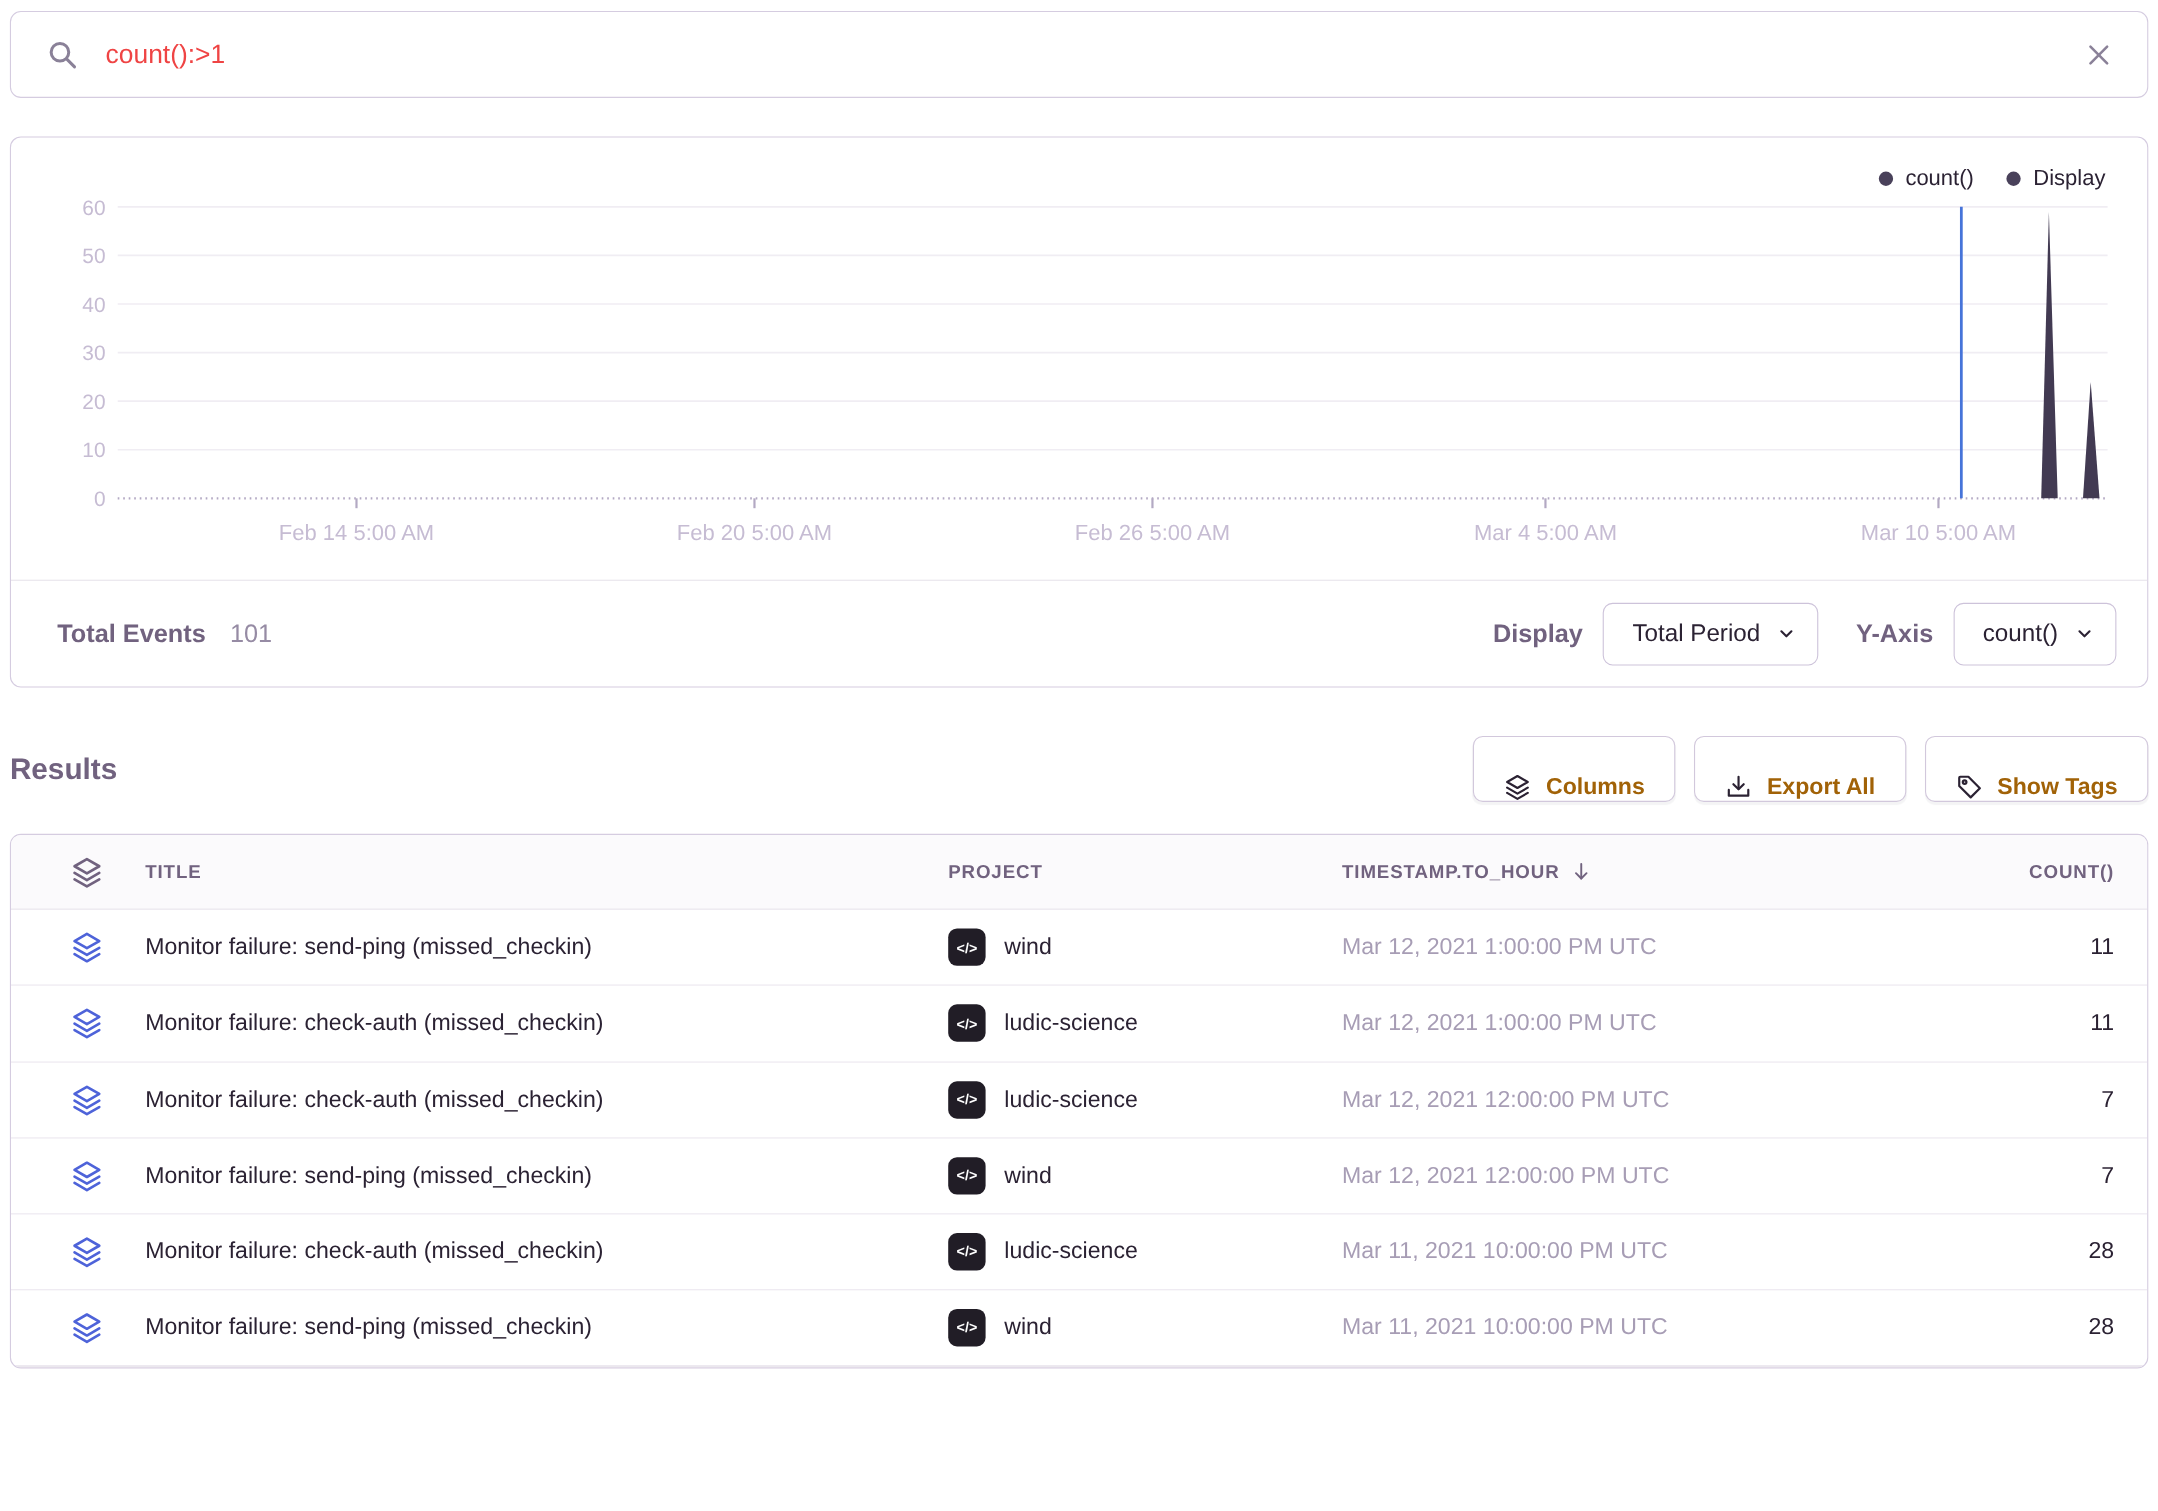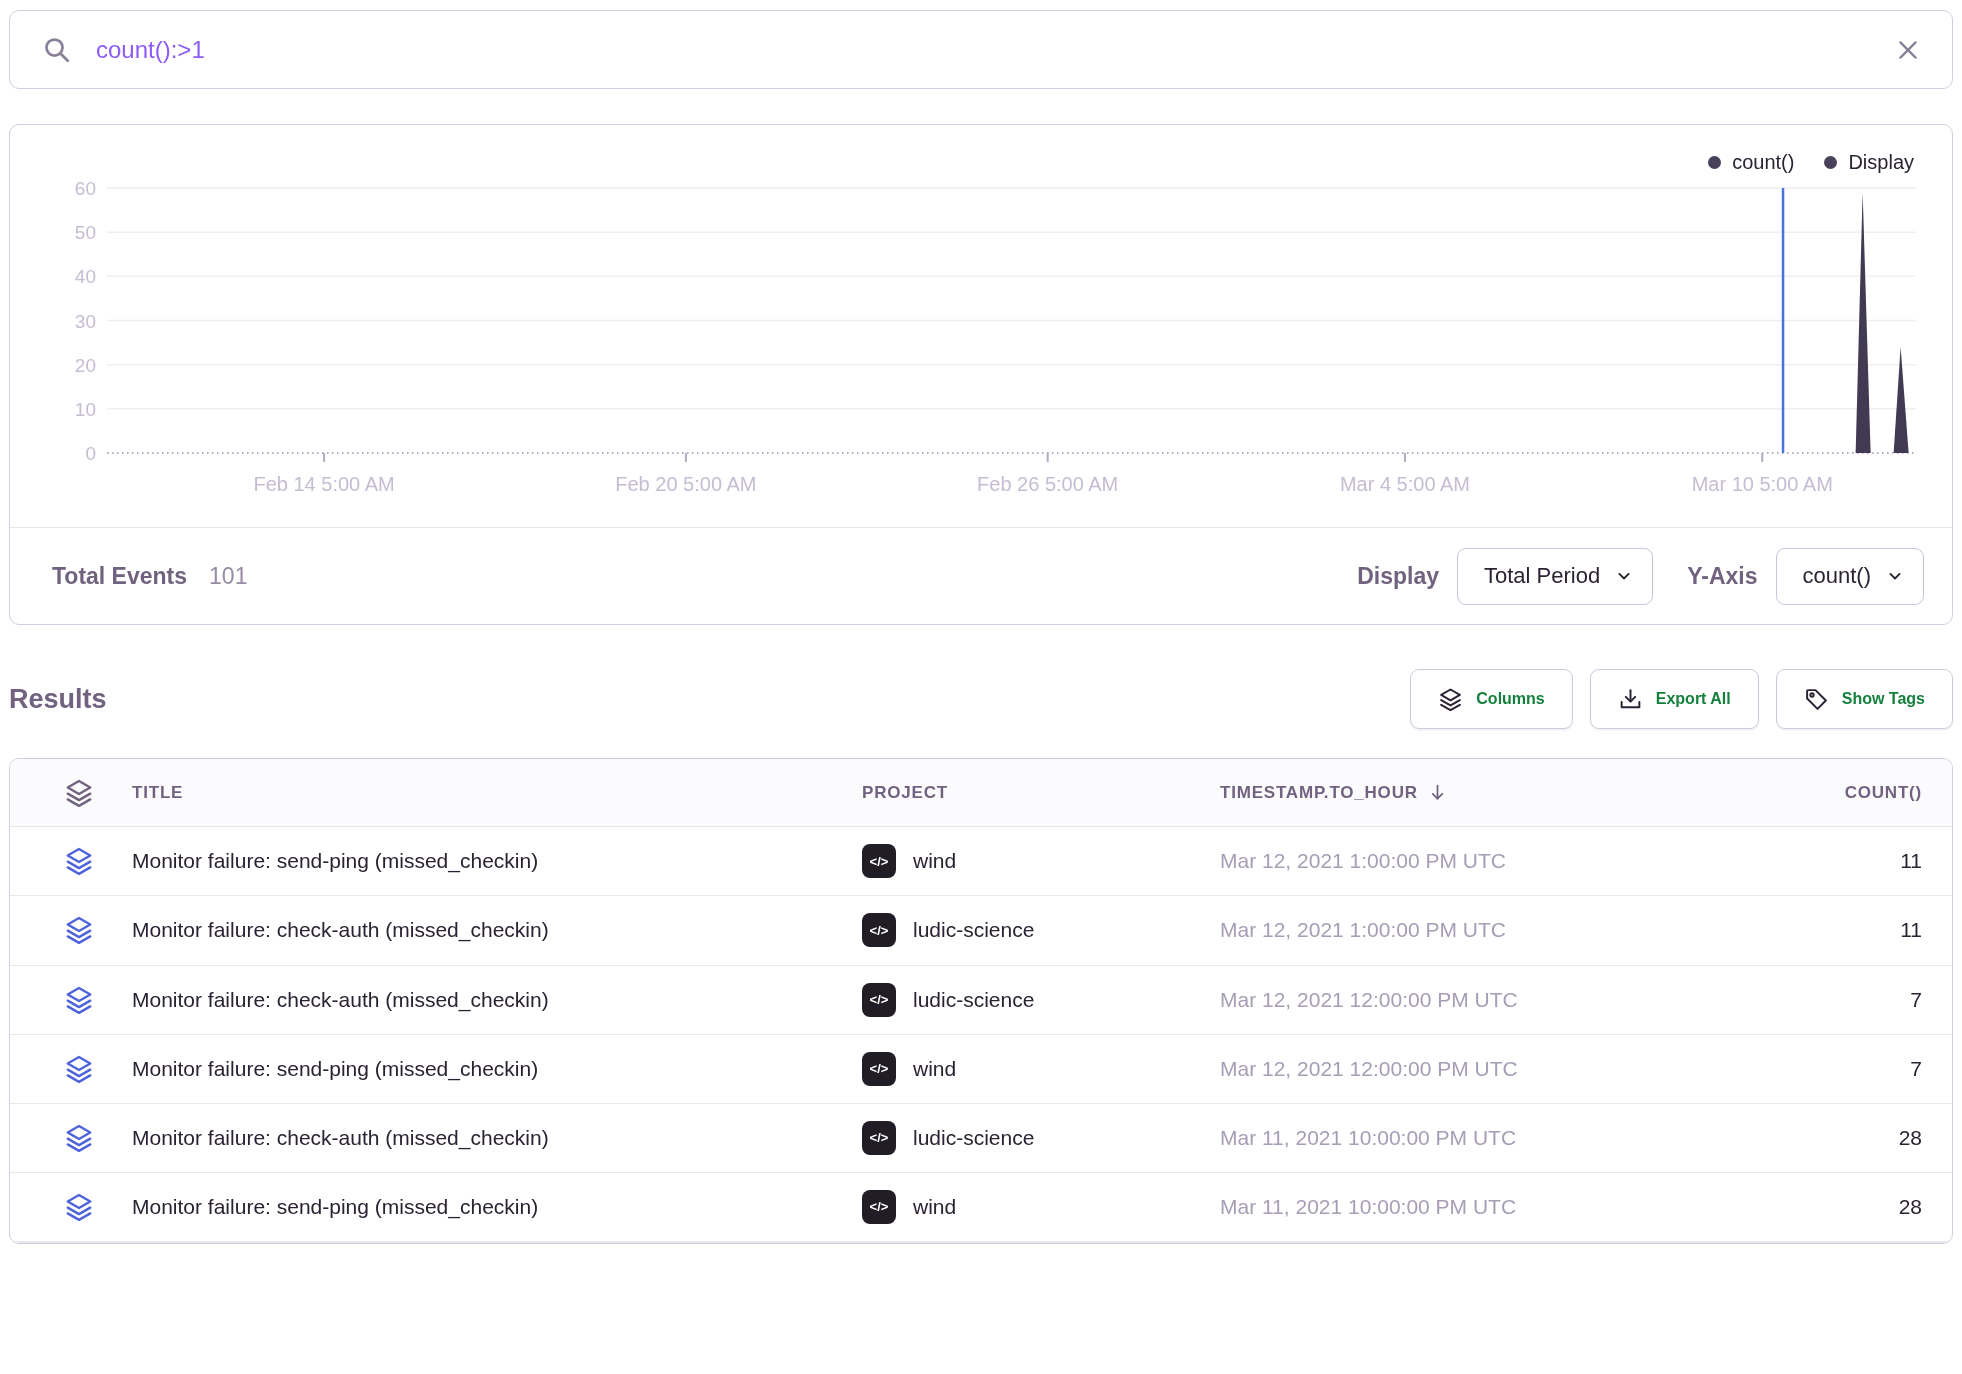--- a/index.html
+++ b/index.html
@@ -19,21 +19,21 @@
   .icon { display: block; }
 
   
   #search-bar {
     left: 9px; top: 10px; width: 1944px; height: 79px;
     display: flex; align-items: center; gap: 24px;
     padding: 0 30px 0 32px;
   }
   #search-input {
     flex: 1; border: none; outline: none;
-    font-family: inherit; font-size: 24px; color: #8b5cf6;
+    font-family: inherit; font-size: 24px; color: #ef4444;
     background: transparent;
   }
   .icon-btn { background: none; border: none; cursor: pointer; display: flex; }
 
   
   #chart-panel { left: 9px; top: 124px; width: 1944px; height: 501px; }
   #chart-svg { position: absolute; left: 0; top: 0; }
   .legend {
     position: absolute; top: 26px; right: 38px;
     display: flex; align-items: center; gap: 30px;
@@ -61,24 +61,24 @@
   }
 
   
   #results-bar {
     position: absolute; left: 9px; top: 666px; width: 1944px; height: 66px;
     display: flex; align-items: center;
   }
   #results-title { font-size: 27px; font-weight: bold; color: #71627f; }
   .results-buttons { margin-left: auto; display: flex; gap: 17px; }
   .btn {
-    display: flex; align-items: center; gap: 13px;
+    display: flex; align-items: flex-end; gap: 13px;
     height: 60px; padding: 0 27px;
     border: 1.5px solid #d2c8dc; border-radius: 9px;
-    background: #fff; font-family: inherit; font-size: 16px; font-weight: bold; color: #15803d;
+    background: #fff; font-family: inherit; font-size: 21px; font-weight: bold; color: #a16207;
     box-shadow: 0 2px 1px rgba(45,35,65,0.05);
     cursor: pointer;
   }
 
   
   #table-panel {
     left: 9px; top: 758px; width: 1944px; height: 486px;
     overflow: hidden;
     display: flex; flex-direction: column;
   }

